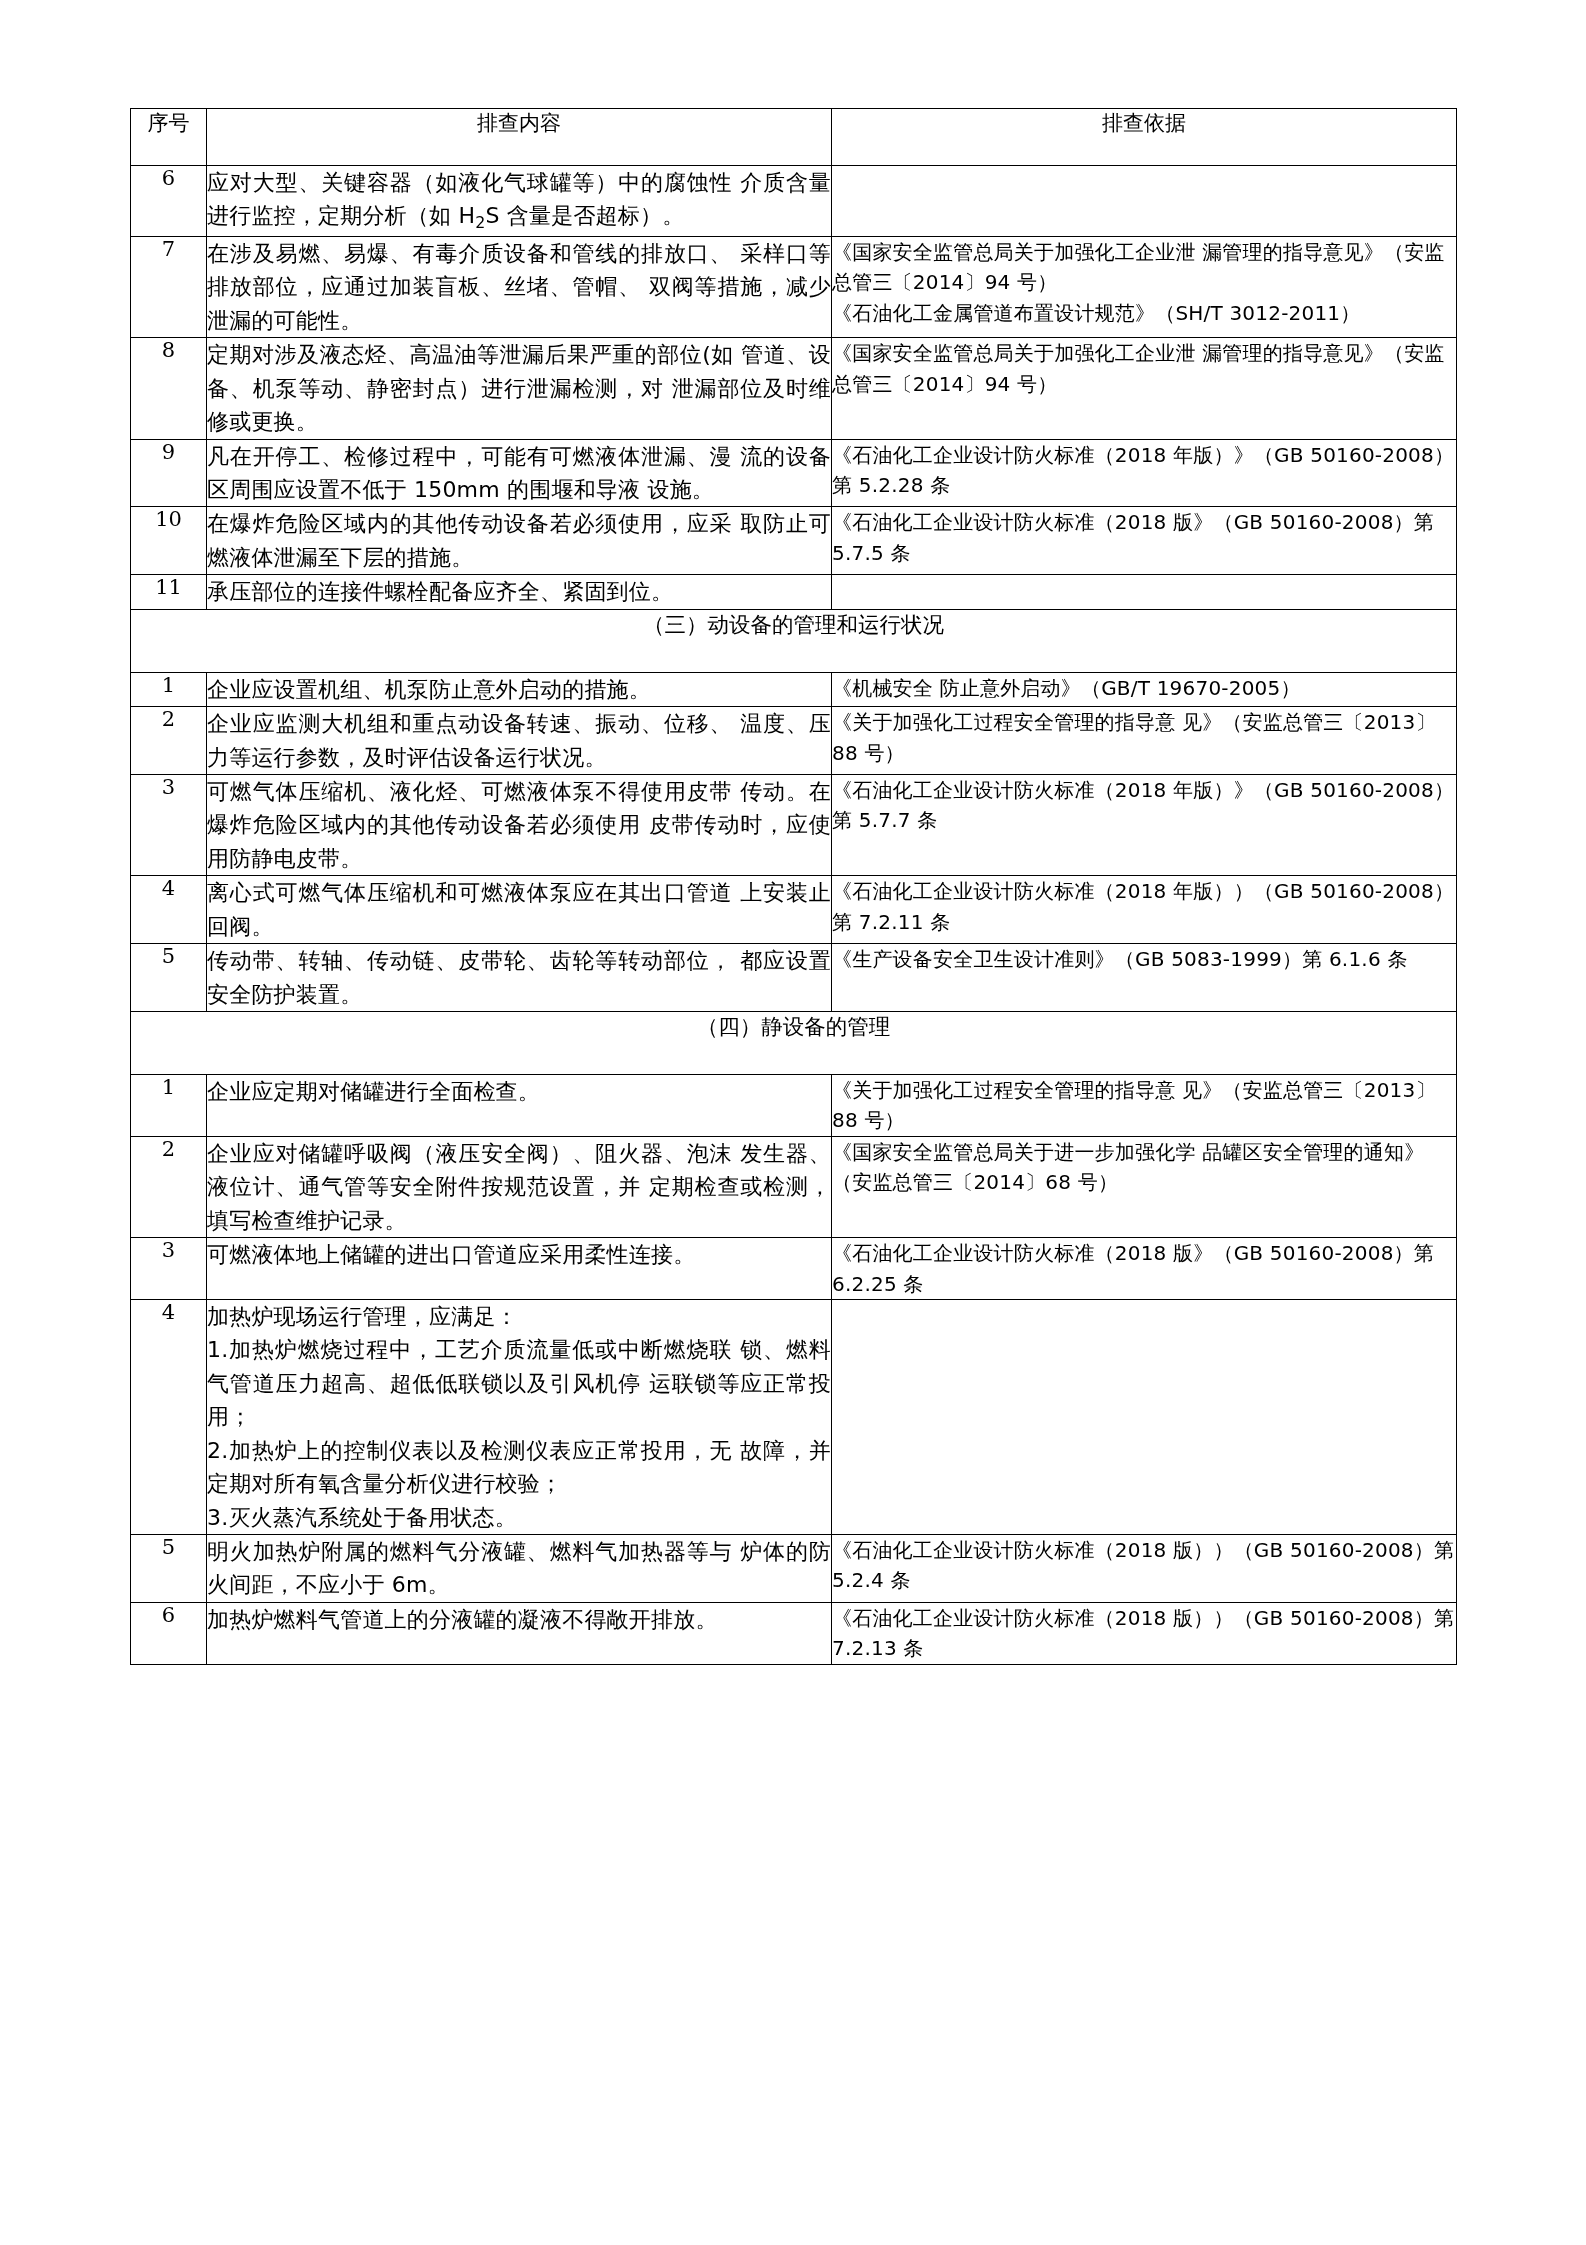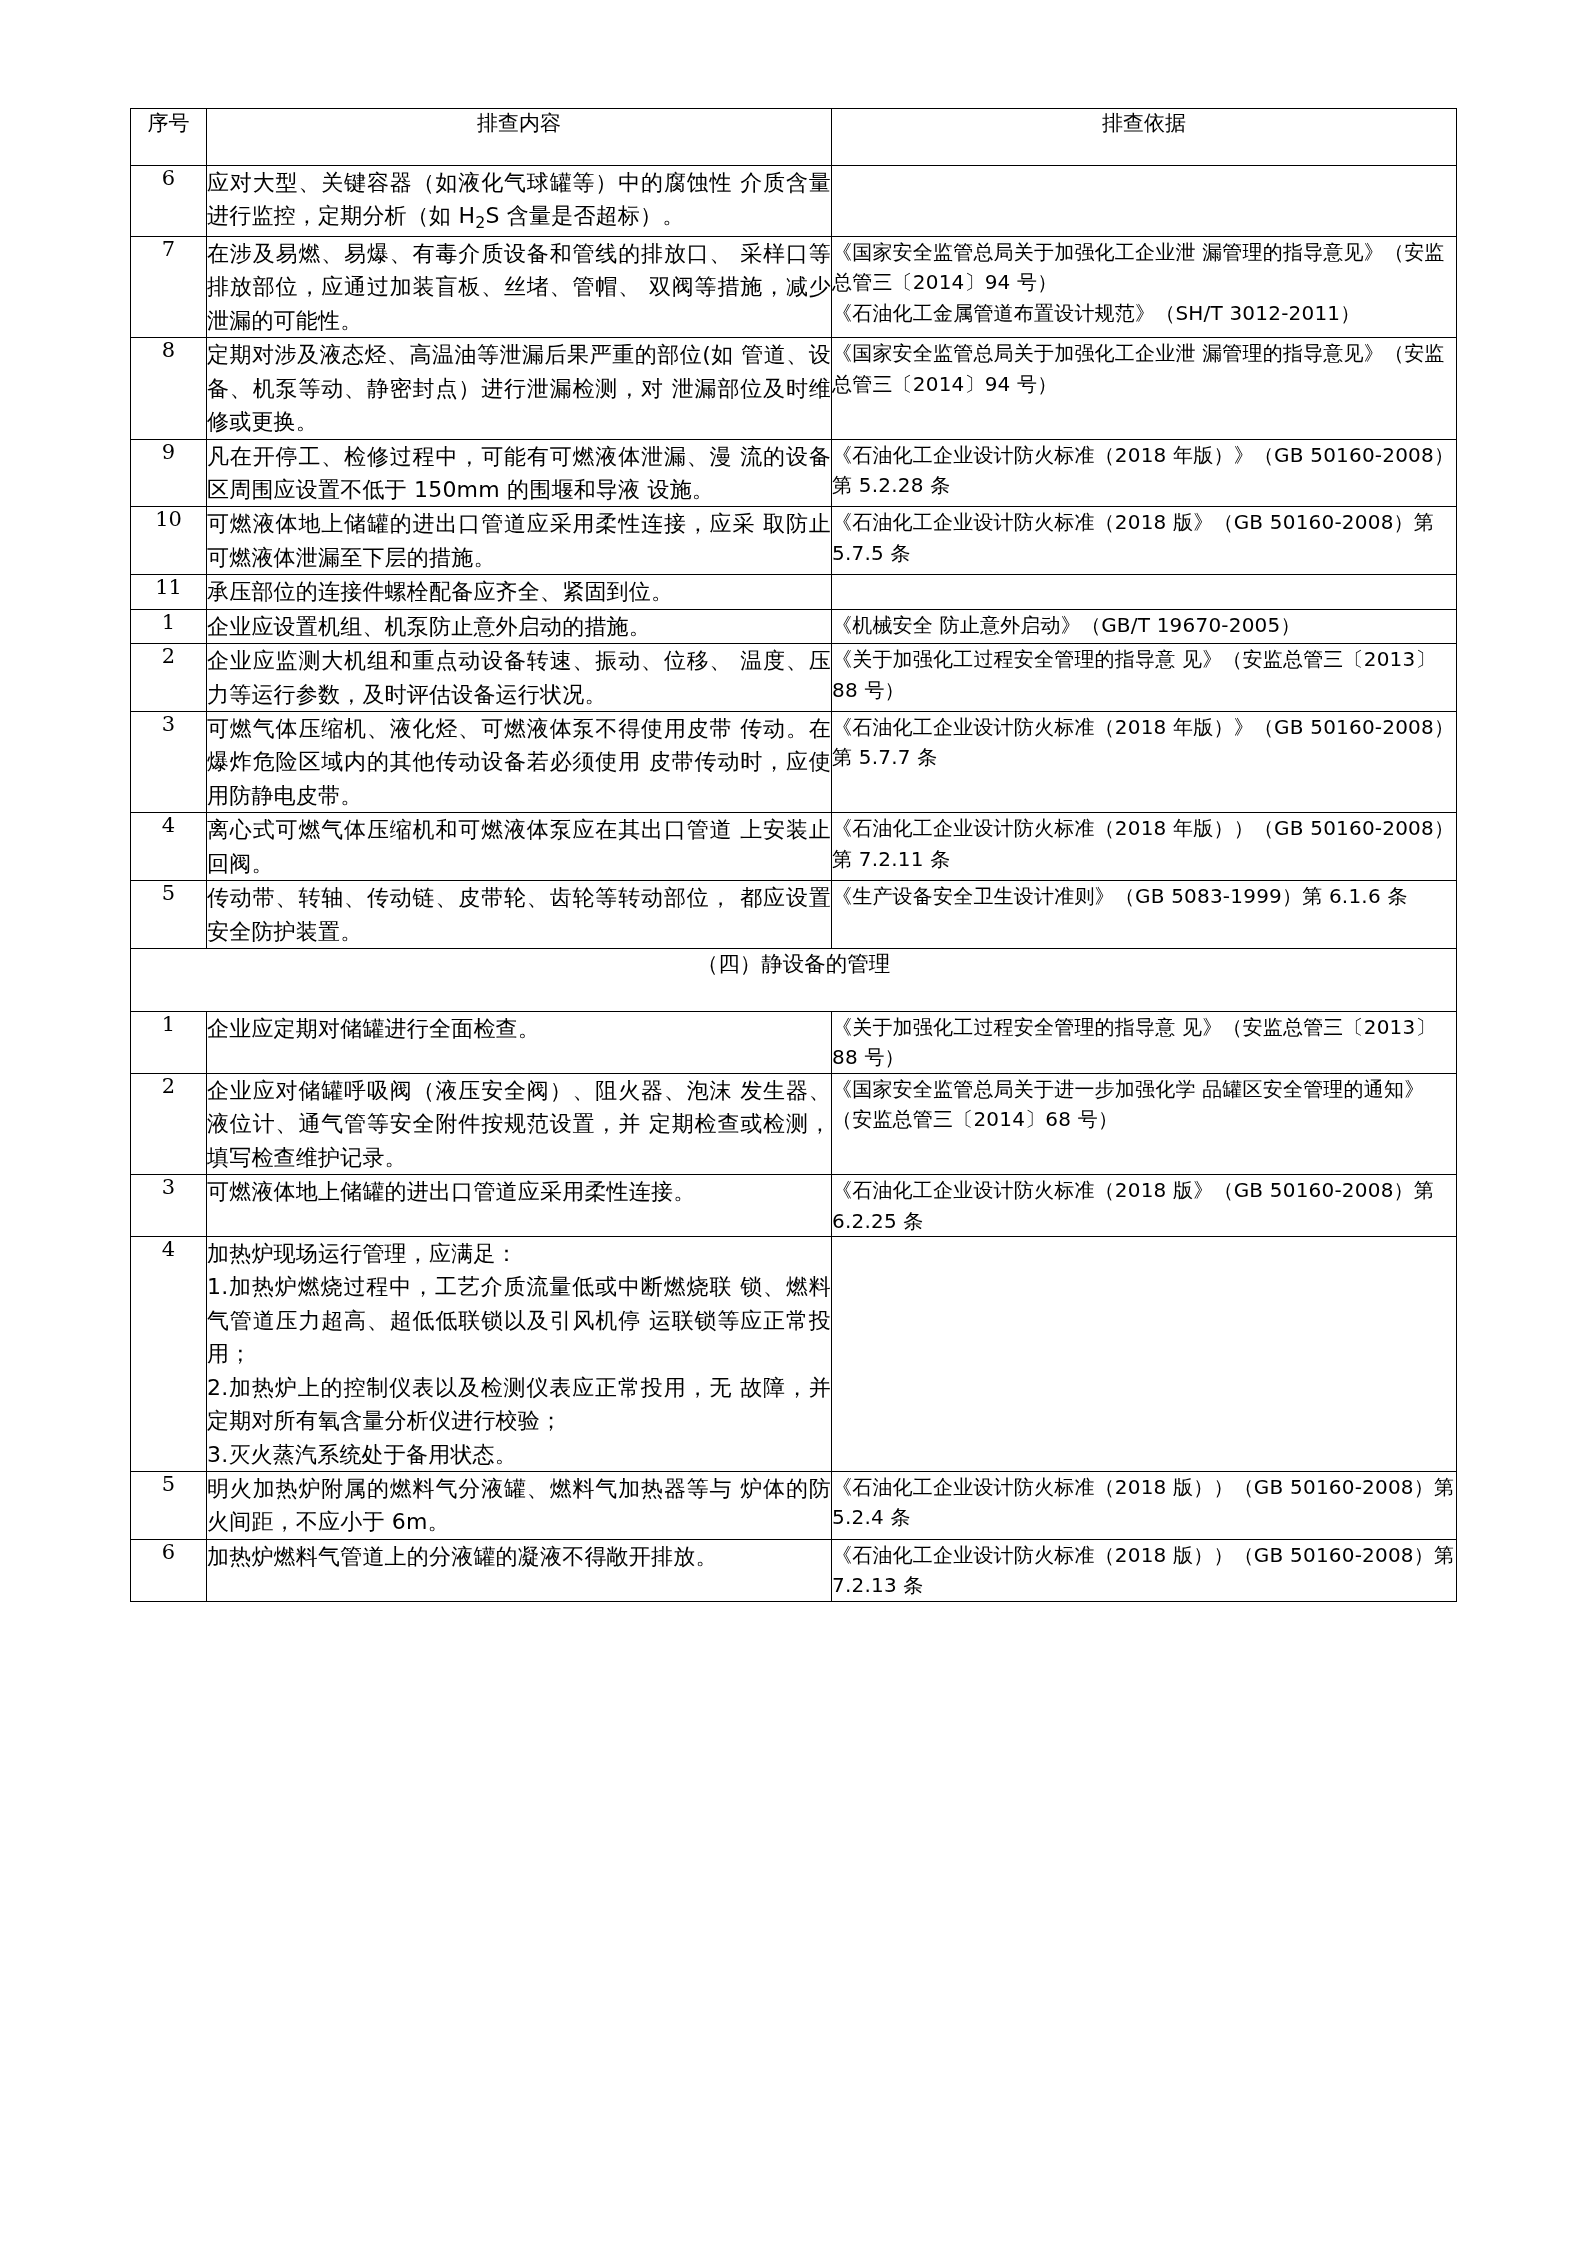--- a/index.html
+++ b/index.html
@@ -110,30 +110,33 @@
       </tr>
 
       <tr>
         <td class="cell-no">9</td>
         <td class="cell-text">凡在开停工、检修过程中，可能有可燃液体泄漏、漫 流的设备区周围应设置不低于 150mm 的围堰和导液 设施。</td>
         <td class="cell-basis">《石油化工企业设计防火标准（2018 年版）》（GB 50160-2008）第 5.2.28 条</td>
       </tr>
 
       <tr>
         <td class="cell-no">10</td>
-        <td class="cell-text">可燃液体地上储罐的进出口管道应采用柔性连接，应采 取防止可燃液体泄漏至下层的措施。</td>
+        <td class="cell-text">在爆炸危险区域内的其他传动设备若必须使用，应采 取防止可燃液体泄漏至下层的措施。</td>
         <td class="cell-basis clip-2">《石油化工企业设计防火标准（2018 版》（GB 50160-2008）第 5.7.5 条</td>
       </tr>
 
       <tr>
         <td class="cell-no">11</td>
         <td class="cell-text">承压部位的连接件螺栓配备应齐全、紧固到位。</td>
         <td class="cell-basis"></td>
       </tr>
 
+      <tr class="section-row">
+        <td colspan="3">（三）动设备的管理和运行状况</td>
+      </tr>
 
       <tr>
         <td class="cell-no">1</td>
         <td class="cell-text">企业应设置机组、机泵防止意外启动的措施。</td>
         <td class="cell-basis clip-2">《机械安全 防止意外启动》（GB/T 19670-2005）</td>
       </tr>
 
       <tr>
         <td class="cell-no">2</td>
         <td class="cell-text">企业应监测大机组和重点动设备转速、振动、位移、 温度、压力等运行参数，及时评估设备运行状况。</td>

